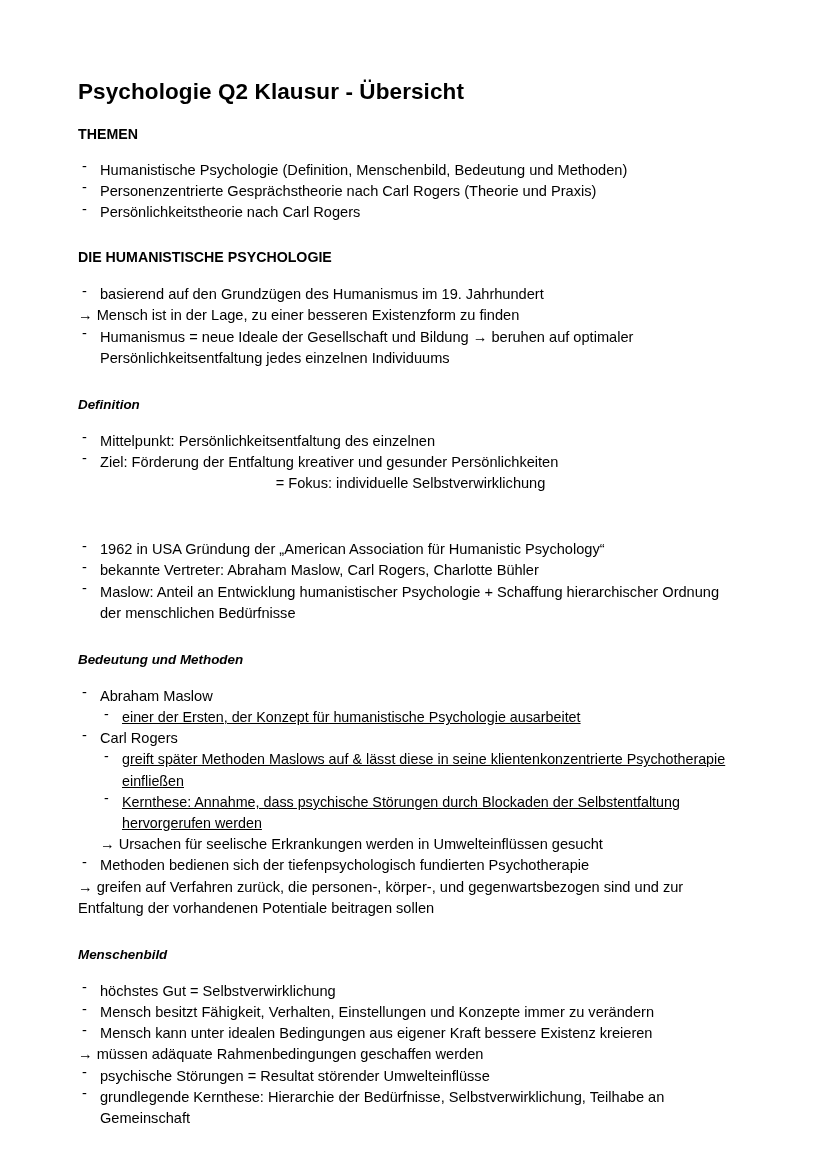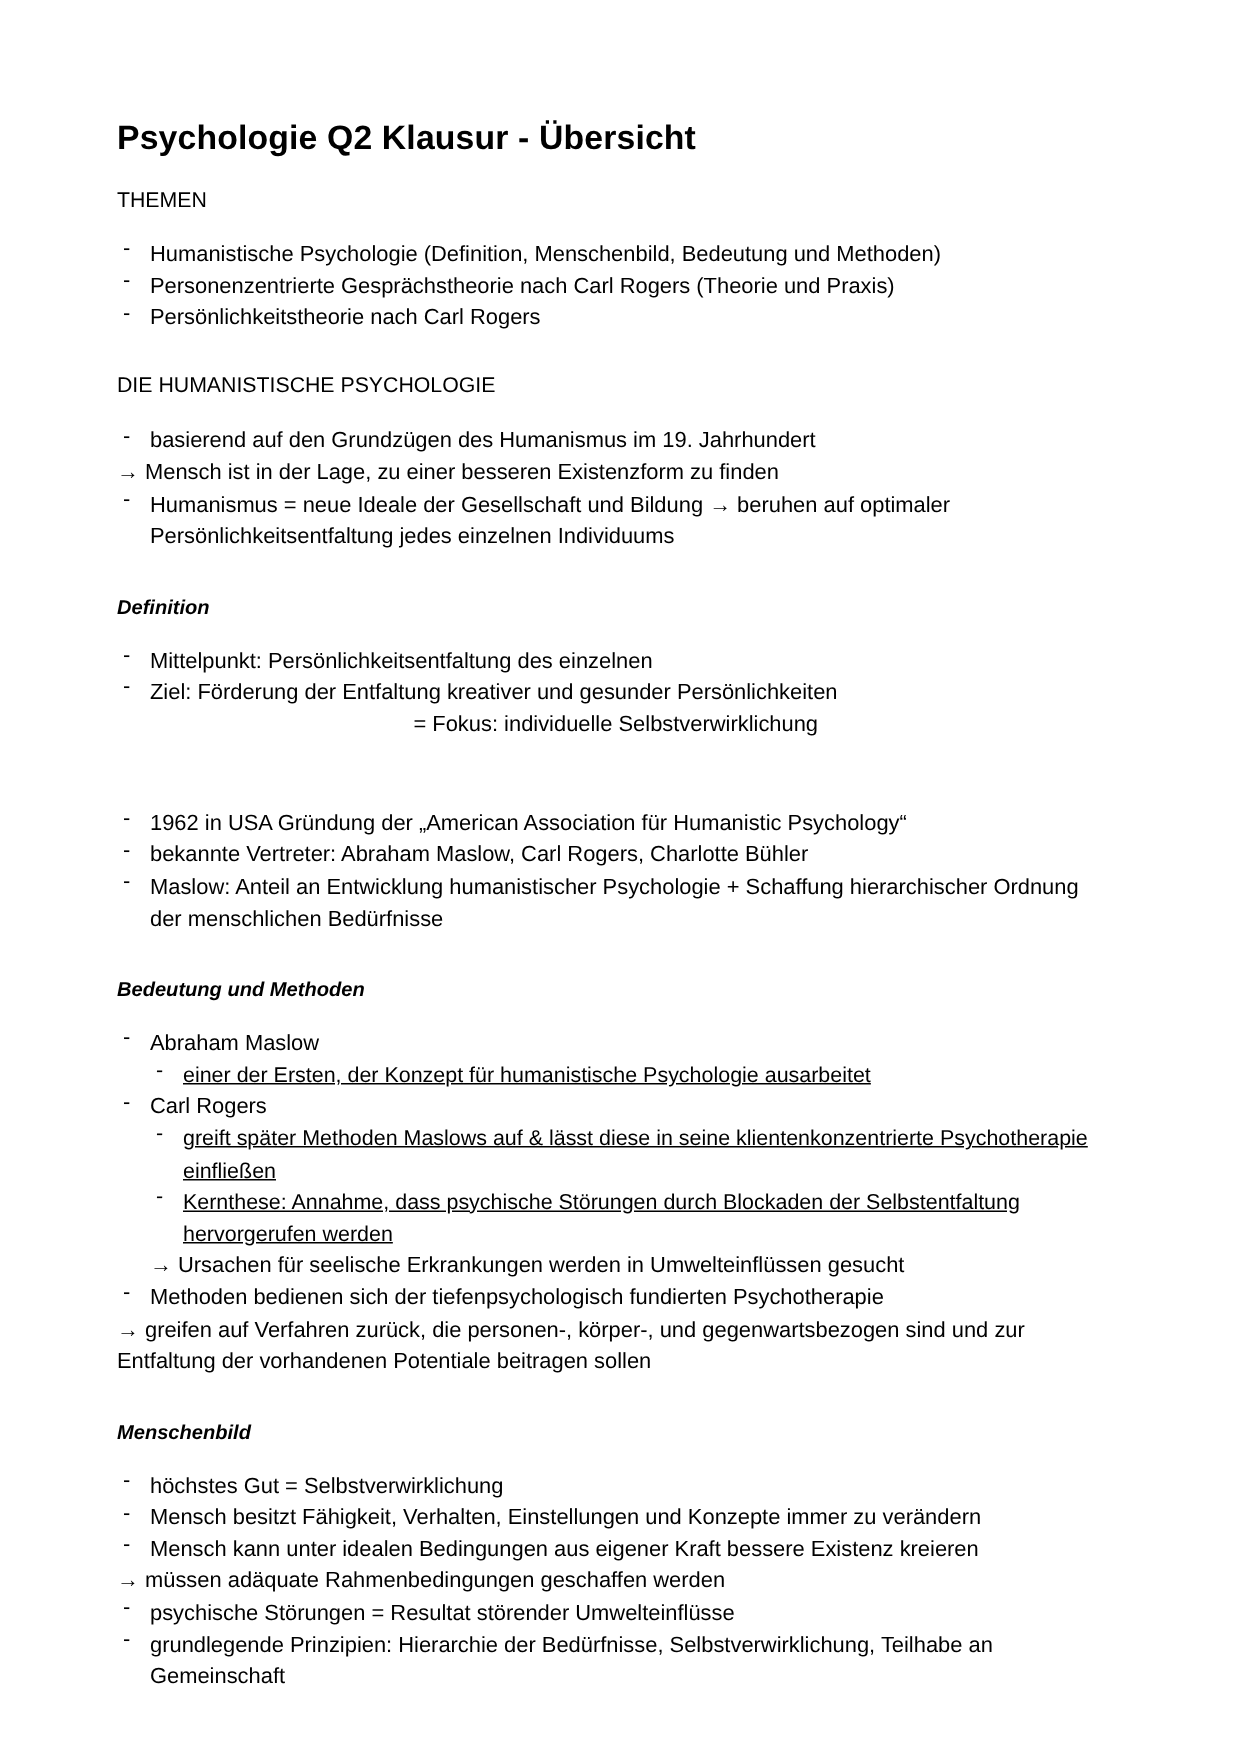--- a/index.html
+++ b/index.html
@@ -27,21 +27,21 @@
   .doc-title {
     font-size: 22.5px;
     font-weight: bold;
     letter-spacing: 0.1px;
     margin: 0 0 0 0;
     line-height: 1.2;
   }
 
   .section-heading {
     font-size: 14.2px;
-    font-weight: normal;
+    font-weight: bold;
     line-height: 1.25;
     margin: 0;
   }
 
   .sub-heading {
     font-size: 13.4px;
     font-weight: bold;
     line-height: 1.25;
     margin: 0;
     font-style: italic;
@@ -171,16 +171,16 @@
   <div class="gap-list-sub"></div>
 
   <h3 class="sub-heading">Menschenbild</h3>
   <div class="gap-sub-list"></div>
   <ul class="blist">
     <li class="b">höchstes Gut = Selbstverwirklichung</li>
     <li class="b">Mensch besitzt Fähigkeit, Verhalten, Einstellungen und Konzepte immer zu verändern</li>
     <li class="b">Mensch kann unter idealen Bedingungen aus eigener Kraft bessere Existenz kreieren</li>
     <li class="arrow">→ müssen adäquate Rahmenbedingungen geschaffen werden</li>
     <li class="b">psychische Störungen = Resultat störender Umwelteinflüsse</li>
-    <li class="b">grundlegende Prinzipien: Hierarchie der Bedürfnisse, Selbstverwirklichung, Teilhabe an Gemeinschaft</li>
+    <li class="b">grundlegende Kernthese: Hierarchie der Bedürfnisse, Selbstverwirklichung, Teilhabe an Gemeinschaft</li>
   </ul>
 
 </div>
 
 </body></html>

